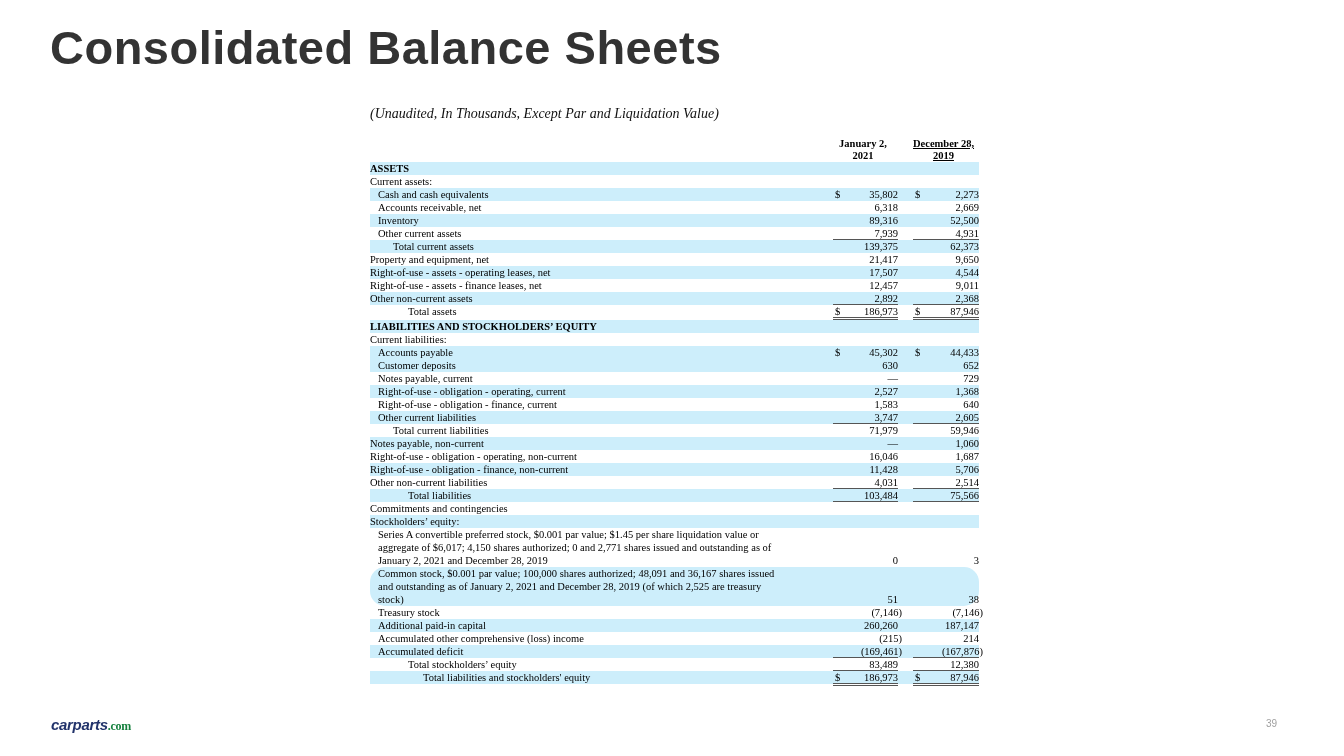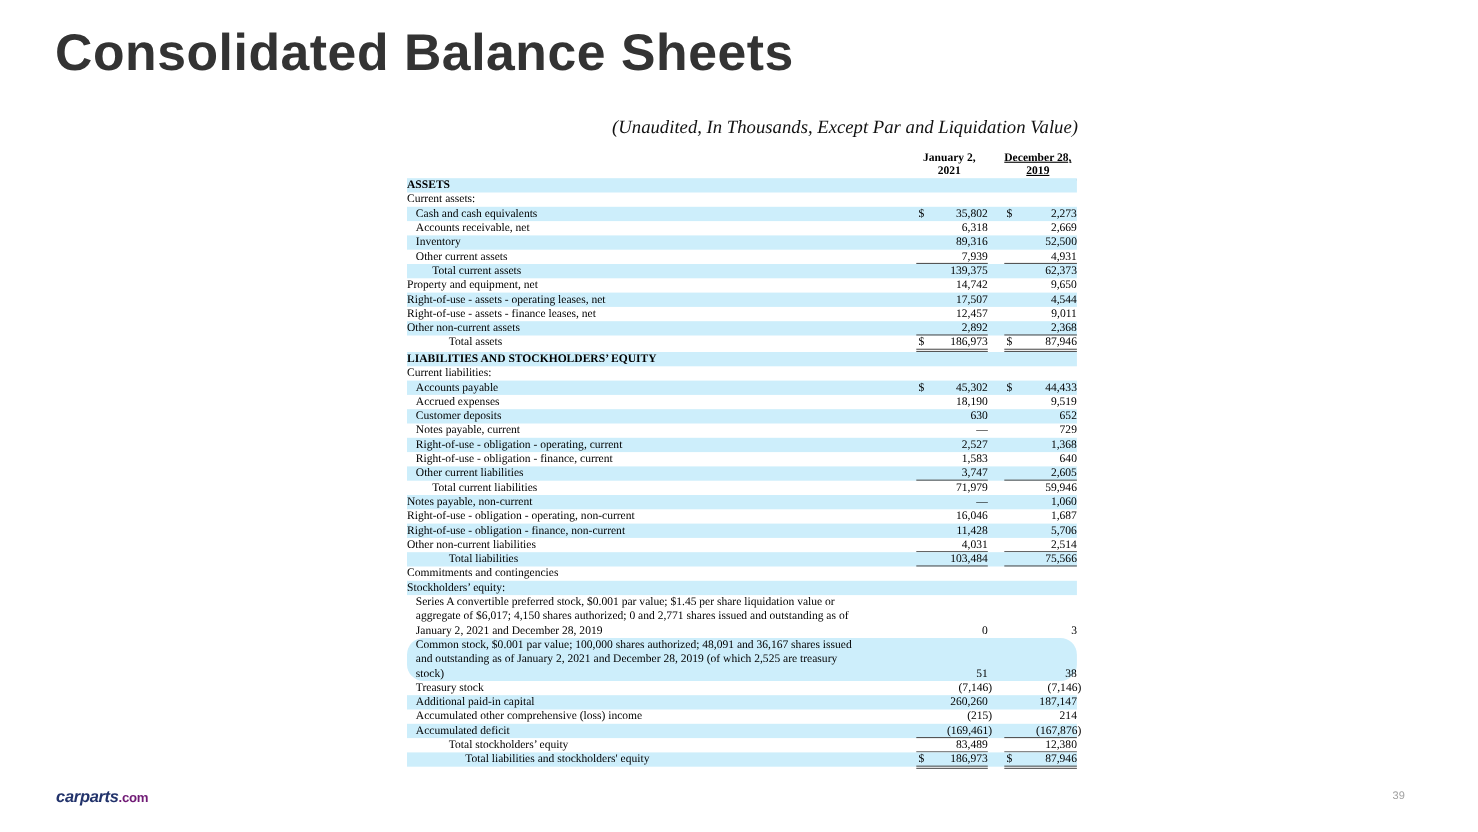--- a/index.html
+++ b/index.html
@@ -1,18 +1,18 @@
 <!DOCTYPE html>
 <html><head>
 <meta charset="utf-8">
 <style>
   html, body { margin:0; padding:0; }
   body { width:1344px; height:756px; background:#ffffff; position:relative; overflow:hidden; font-family:"Liberation Serif", serif; }
   .title { position:absolute; left:50px; top:20px; font-family:"Liberation Sans", sans-serif; font-weight:bold; font-size:47px; color:#333333; letter-spacing:0.5px; }
-  .subtitle { position:absolute; left:370px; width:610px; top:106px; text-align:right; font-style:italic; font-size:17px; color:#111; }
+  .subtitle { position:absolute; left:370px; width:610px; top:106px; text-align:left; font-style:italic; font-size:14px; color:#111; }
   .table { position:absolute; left:370px; top:136px; width:609px; color:#000; font-size:10.5px; }
   .hdr { position:relative; height:26px; }
   .hdr .c { position:absolute; top:2px; text-align:center; font-weight:bold; line-height:12px; font-size:10.5px; }
   .hdr .c1 { left:458px; width:70px; }
   .hdr .c2 { left:538px; width:71px;text-decoration:underline; }
   .hdr .c .ul { position:absolute; left:0; right:0; bottom:-2px; border-bottom:1px solid #555; }
   .row { position:relative; height:13px; line-height:13px; white-space:nowrap; }
   .row.shade { background:#cdeefb; }
   .row .lbl { position:absolute; left:0;text-align:center; }
   .row.i1 .lbl { left:8px; }
@@ -26,21 +26,21 @@
   .num .d { position:absolute; left:2px; }
   .num .v { position:absolute; right:0; }
   .num.paren .v { right:-4px; }
   .num.ul::after { content:""; position:absolute; left:0; right:0; bottom:0; border-bottom:1px solid #555; }
   .num.dul::after { content:""; position:absolute; left:0; right:0; bottom:-2px; border-bottom:3px double #555; }
   .multi { position:relative; height:39px; line-height:13px; }
   .multi.shade { background:#cdeefb;border-radius:15px; }
   .multi .lbl { position:absolute; left:8px; top:0; white-space:nowrap; }
   .multi .num { top:26px; }
   .logo { position:absolute; left:51px; top:716px; font-family:"Liberation Sans", sans-serif; font-weight:bold; font-style:italic; font-size:15px; color:#22336b; letter-spacing:-0.3px; }
-  .logo .com { color:#701a75; font-size:12px; font-style:normal; font-weight:bold; }
+  .logo .com { color:#15803d; font-size:12px; font-style:normal; font-weight:bold;font-family:Liberation Serif, serif; }
   .pagenum { position:absolute; left:1266px; top:718px; font-family:"Liberation Sans", sans-serif; font-size:10px; color:#a0a0a0; }
 </style>
 </head>
 <body>
 
 <div class="title">Consolidated Balance Sheets</div>
 <div class="subtitle">(Unaudited, In Thousands, Except Par and Liquidation Value)</div>
 
 <div class="table">
   <div class="hdr">
@@ -112,21 +112,21 @@
         <span class="v">139,375</span>
       </span>
     <span class="num n2">
         <span class="v">62,373</span>
       </span>
   </div>
 
   <div class="row">
     <span class="lbl">Property and equipment, net</span>
     <span class="num n1">
-        <span class="v">14,742</span>
+        <span class="v">21,417</span>
       </span>
     <span class="num n2">
         <span class="v">9,650</span>
       </span>
   </div>
 
   <div class="row shade">
     <span class="lbl">Right-of-use - assets - operating leases, net</span>
     <span class="num n1">
         <span class="v">17,507</span>
@@ -181,29 +181,20 @@
     <span class="num n1">
         <span class="d">$</span>
         <span class="v">45,302</span>
       </span>
     <span class="num n2">
         <span class="d">$</span>
         <span class="v">44,433</span>
       </span>
   </div>
 
-  <div class="row i1">
-    <span class="lbl">Accrued expenses</span>
-    <span class="num n1">
-        <span class="v">18,190</span>
-      </span>
-    <span class="num n2">
-        <span class="v">9,519</span>
-      </span>
-  </div>
 
   <div class="row shade i1">
     <span class="lbl">Customer deposits</span>
     <span class="num n1">
         <span class="v">630</span>
       </span>
     <span class="num n2">
         <span class="v">652</span>
       </span>
   </div>

